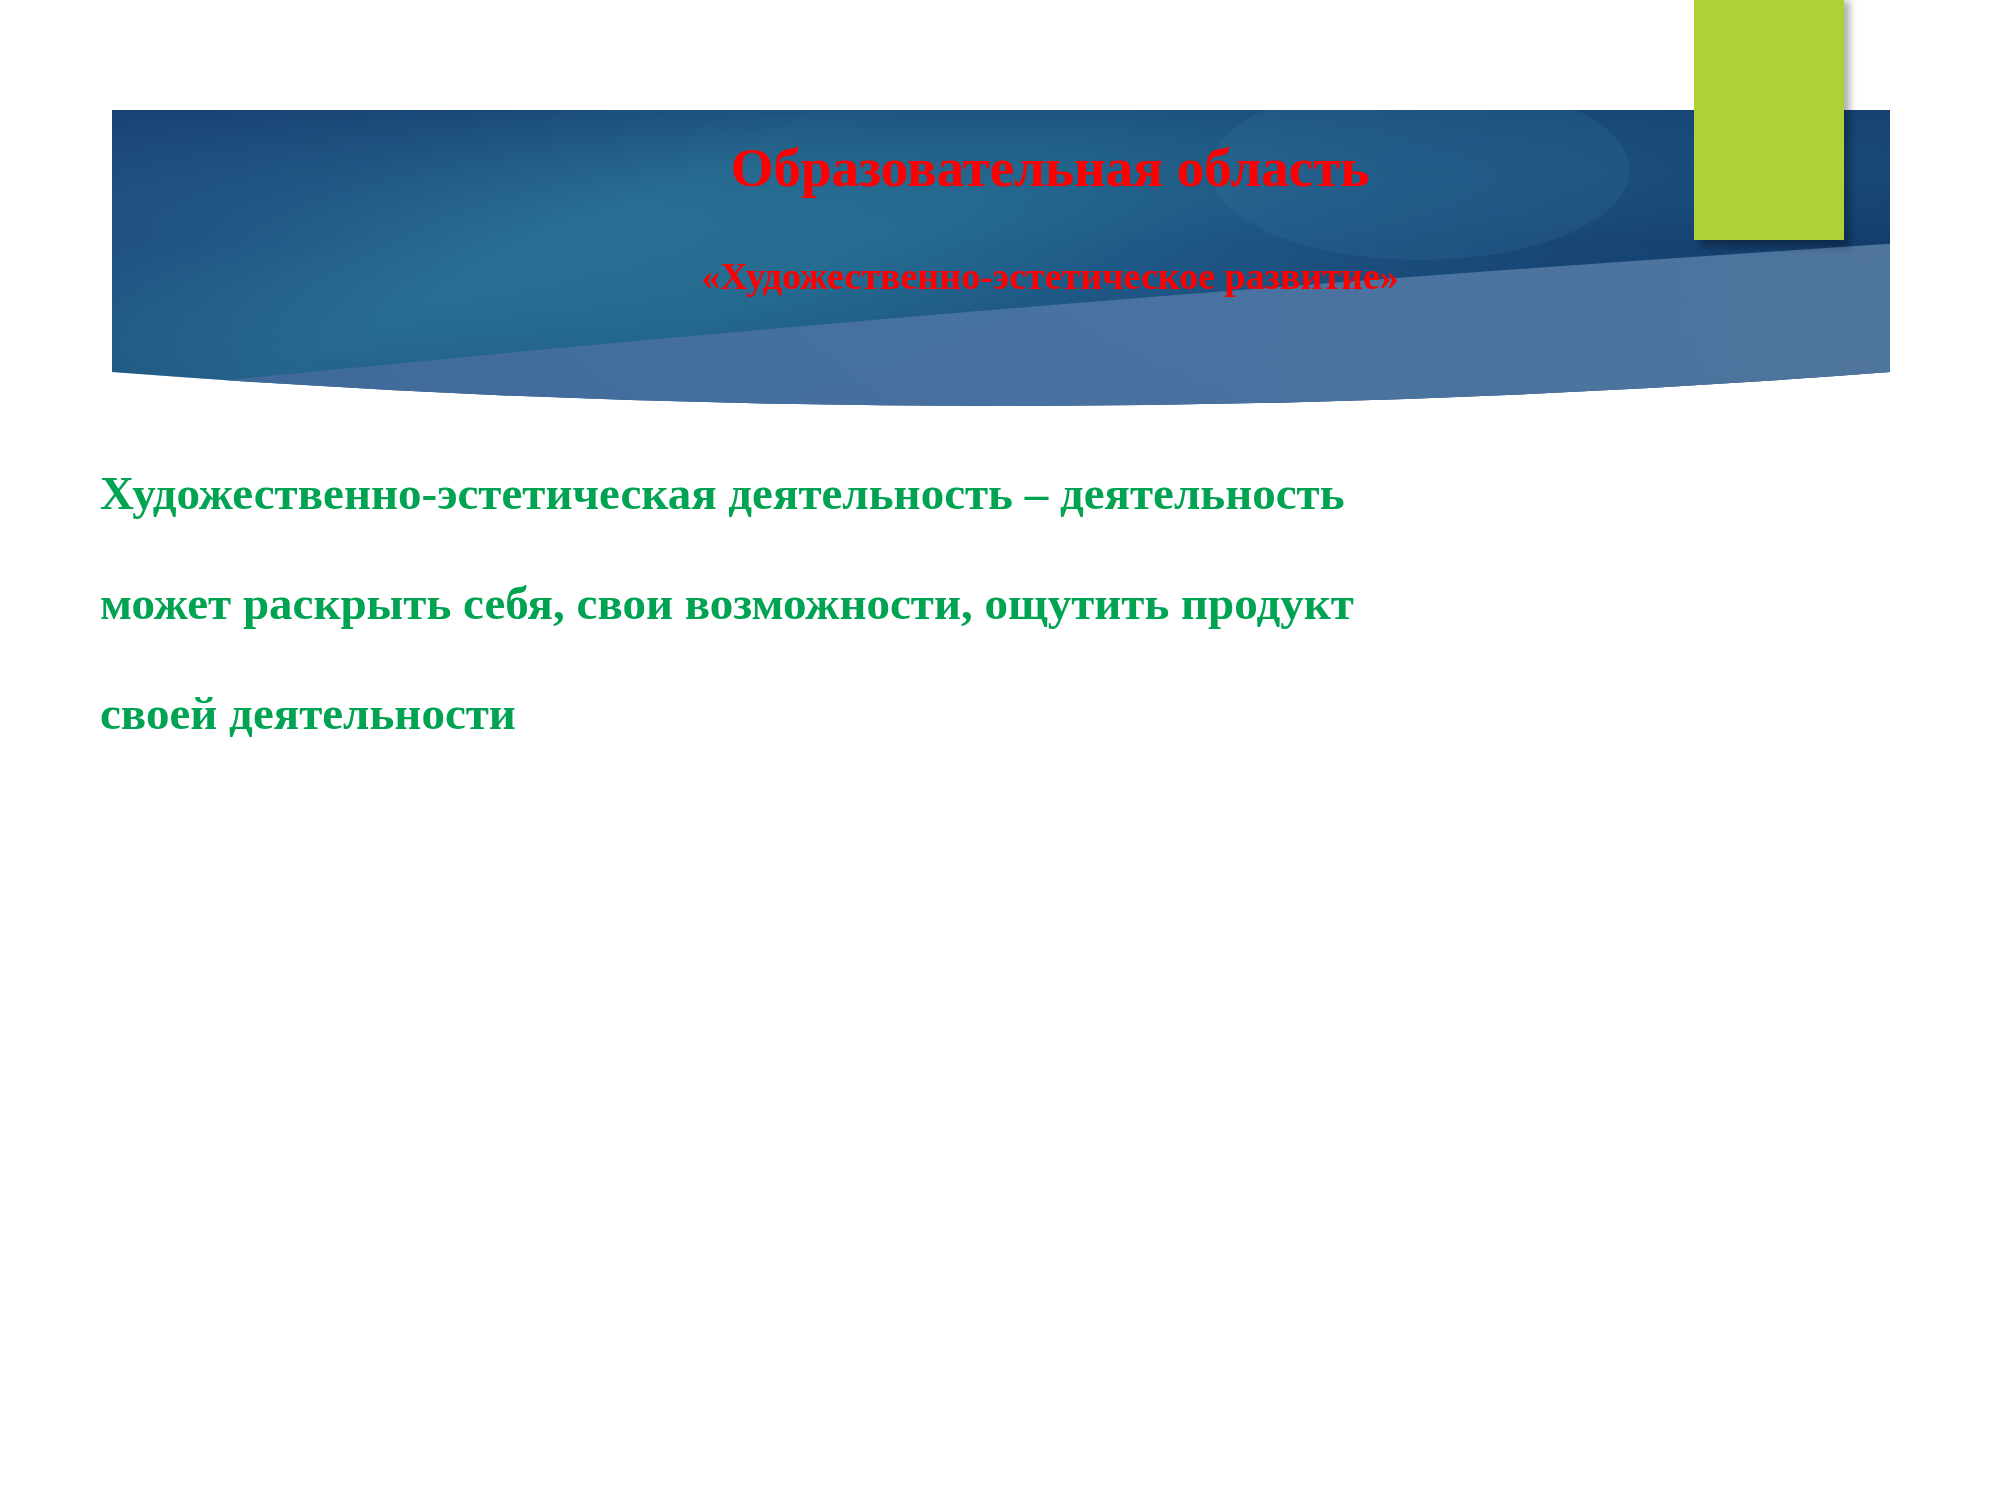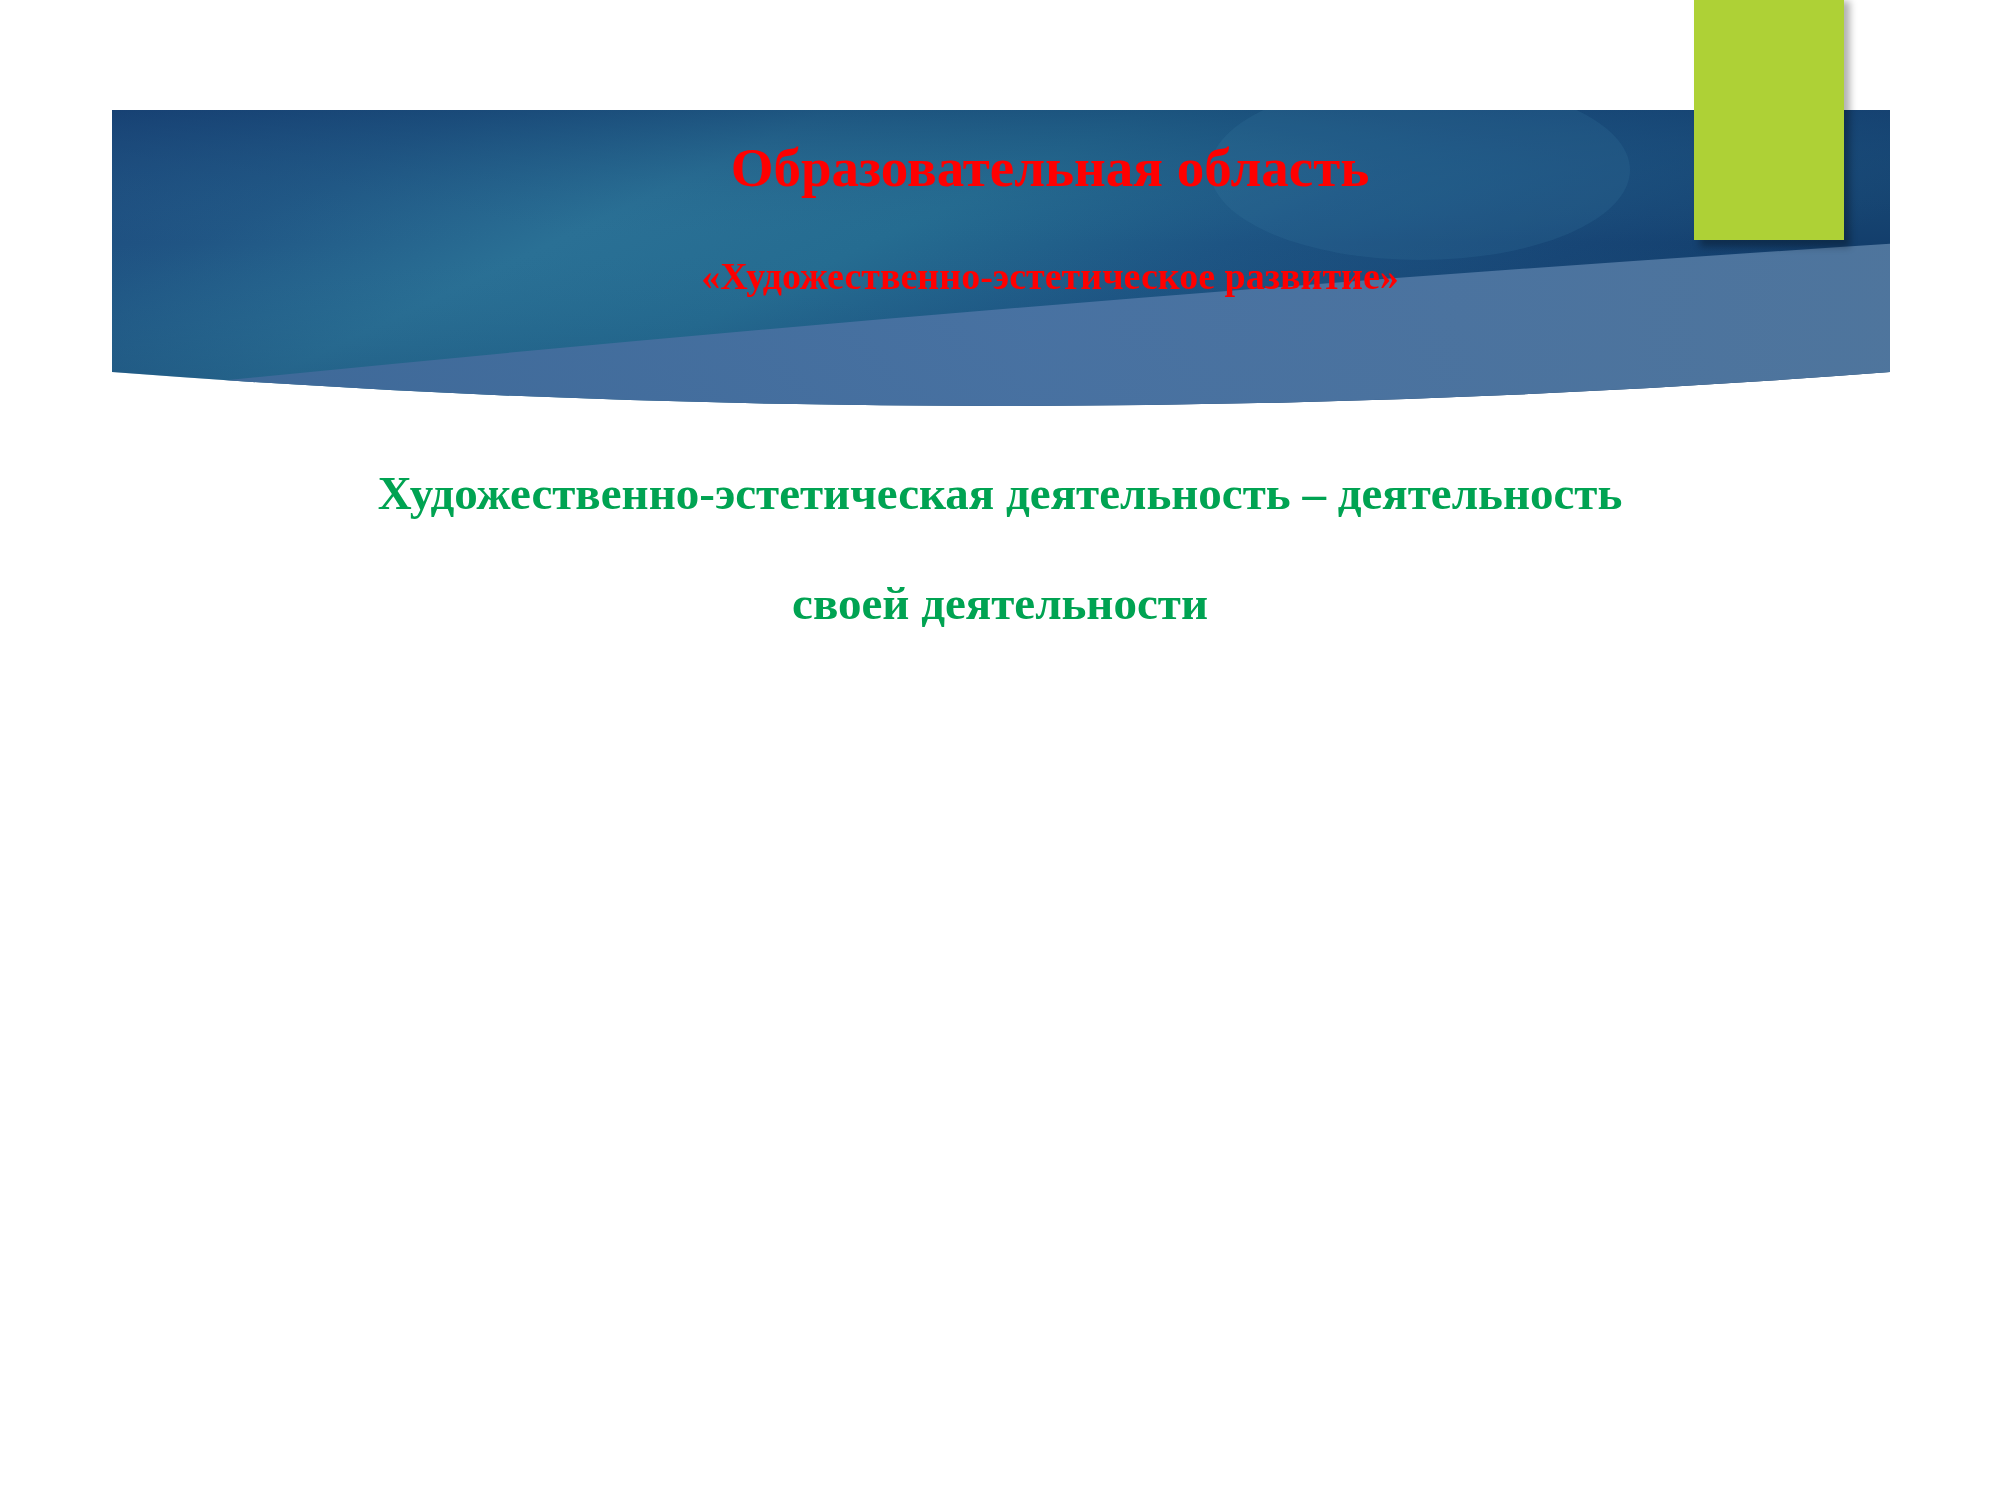--- a/index.html
+++ b/index.html
@@ -73,21 +73,21 @@
   .title-line.line1 { margin-bottom: 62px; }
   .title-line.line2 { font-size: 38px; }
 
   
   .body-box {
     position: absolute;
     left: 100px;
     top: 470px;
     width: 1800px;
     z-index: 6;
-    text-align: center;
+    text-align: left;
   }
   .body-line {
     color: #00A352;
     font-family: "Liberation Serif", "DejaVu Serif", serif;
     font-weight: bold;
     font-size: 47px;
     line-height: 1.0;
     white-space: nowrap;
     margin-bottom: 63px;
   }
@@ -140,16 +140,17 @@
 
   <div class="accent-block"></div>
 
   <div class="title-box">
     <div class="title-line line1">Образовательная область</div>
     <div class="title-line line2">«Художественно-эстетическое развитие»</div>
   </div>
 
   <div class="body-box">
     <div class="body-line">Художественно-эстетическая деятельность – деятельность</div>
+    <div class="body-line">может раскрыть себя, свои возможности, ощутить продукт</div>
     <div class="body-line">своей деятельности</div>
   </div>
 
 </div>
 
 </body></html>

